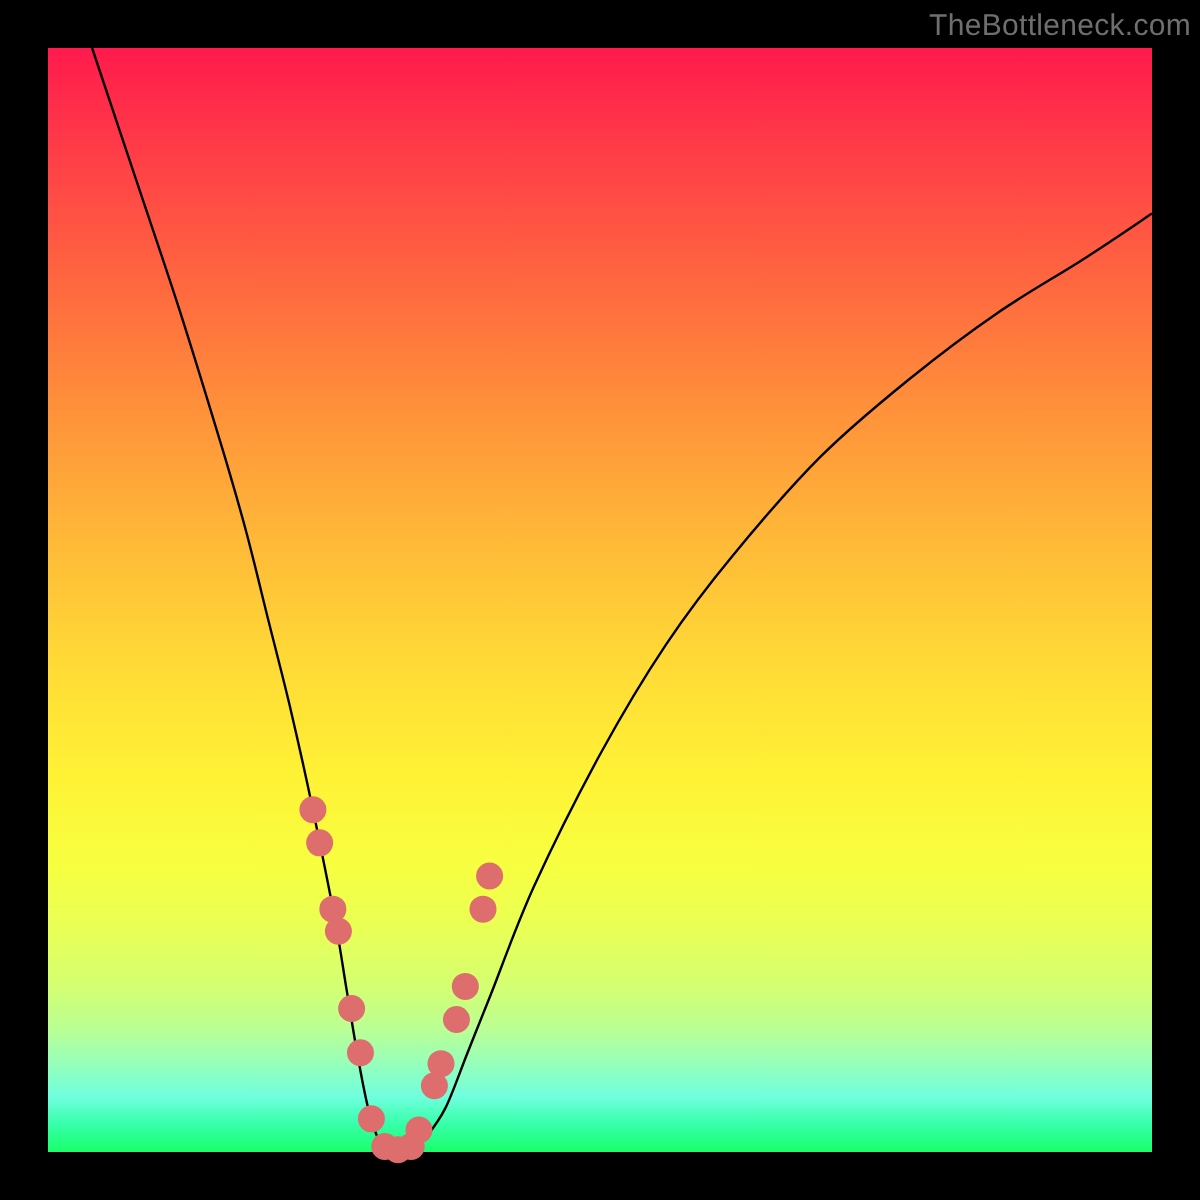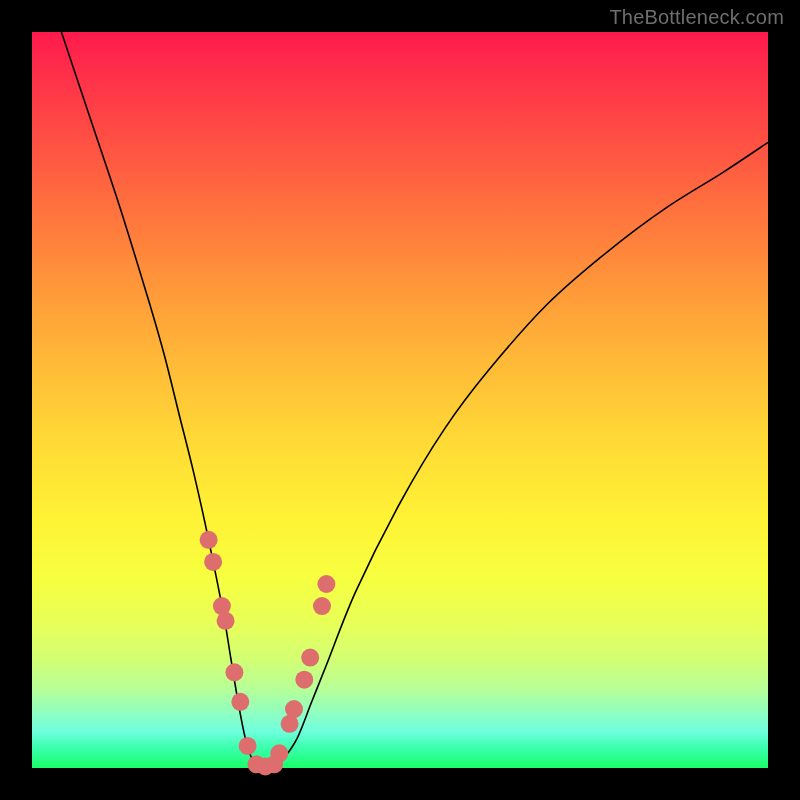--- a/index.html
+++ b/index.html
@@ -43,21 +43,21 @@
       #e8ff56 80%,
       #d4ff72 85%,
       #b9ff95 89%,
       #96ffba 92%,
       #6fffde 95%,
       #36ffa8 97.5%,
       #1aff6a 100%);
   }
   .watermark {
     position: absolute;
-    right: 16px;
+    right: 6px;
     top: 6px;
     color: #6e6e6e;
     font-size: 20px;
     font-weight: 500;
     letter-spacing: 0.2px;
     user-select: none;
   }
   svg.curve {
     position: absolute;
     left: 0;

